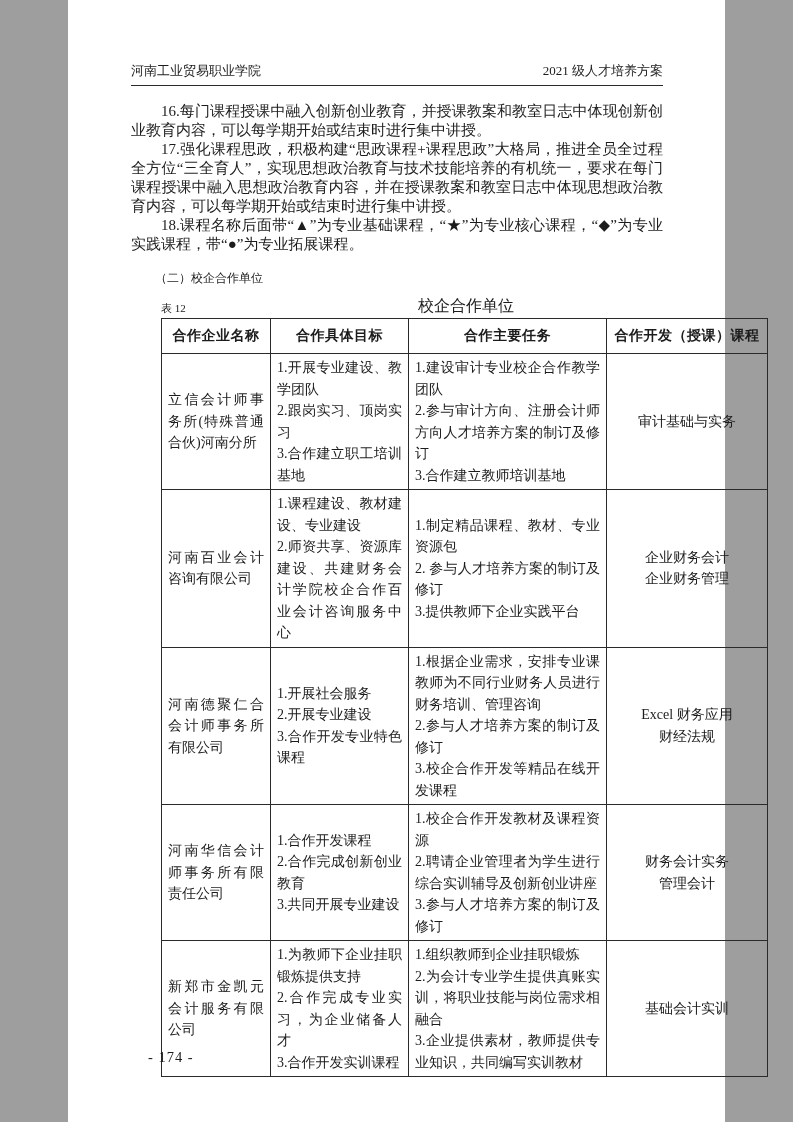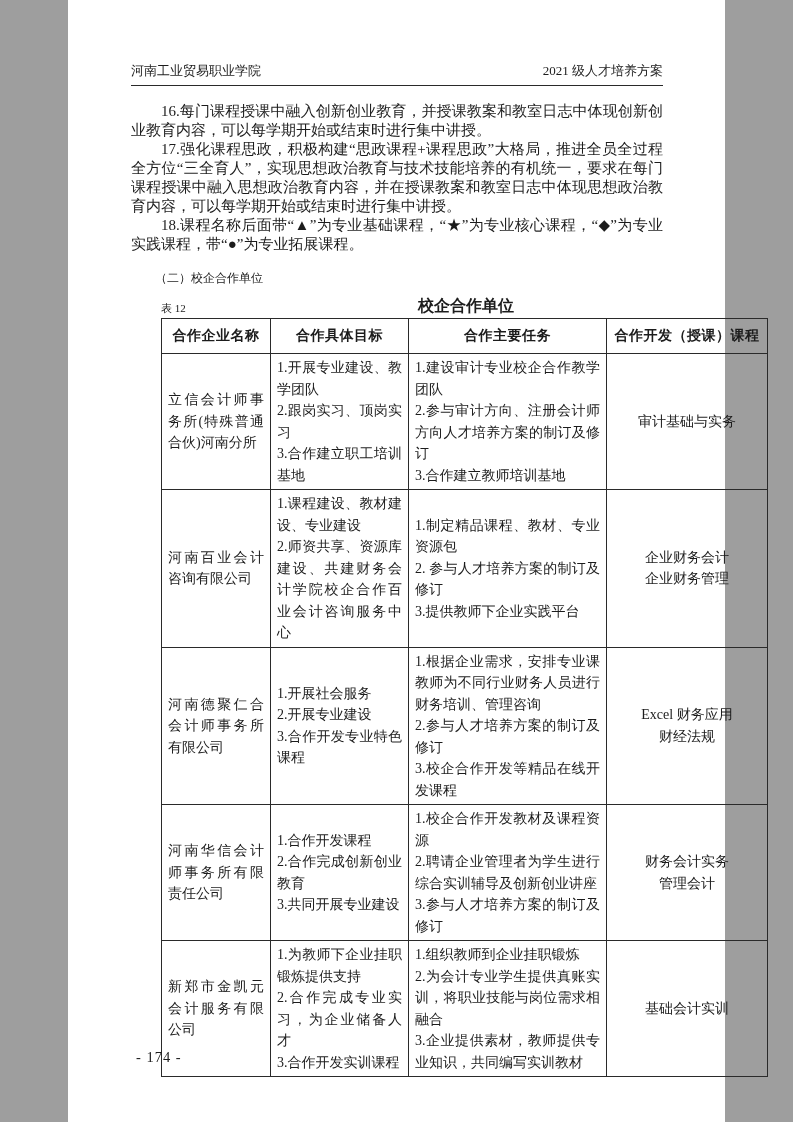--- a/index.html
+++ b/index.html
@@ -25,21 +25,21 @@
   
   .sec-heading {
     margin:12px 0 2px 0; font-size:12px; font-weight:normal;
     text-indent:2em; line-height:24px;
   }
   
   .tbl-caption { position:relative; width:606px; margin-left:30px; height:26px; }
   .tbl-label { position:absolute; left:0; bottom:2px; font-size:11px; }
   .tbl-title {
     position:absolute; left:4px; right:0; bottom:1px; text-align:center;
-    font-size:16px; font-weight:bold;margin-top:12px;
+    font-size:16px; font-weight:normal;margin-top:12px;
   }
   
   table.coop {
     width:606px; margin-left:30px; border-collapse:collapse;
     table-layout:fixed;
   }
   table.coop th, table.coop td { border:1px solid #2a2a2a; }
   table.coop th {
     font-size:14px; font-weight:bold; text-align:center;
     height:30px; padding:2px 3px; letter-spacing:0.5px;
@@ -51,21 +51,21 @@
   col.c1 { width:109px; } col.c2 { width:138px; }
   col.c3 { width:198px; } col.c4 { width:161px; }
   td.c-name   { text-align:justify; padding:3px 8px; }
   td.c-goals  { white-space:pre-line; text-align:justify; }
   td.c-tasks  { white-space:pre-line; text-align:justify; }
   td.c-courses{ white-space:pre-line; text-align:center; }
   tr.r1 { height:115px; } tr.r2 { height:113px; } tr.r3 { height:132px; }
   tr.r4 { height:108px; } tr.r5 { height:122px; }
   
   .ftr {
-    position:absolute; left:68px; bottom:56px;
+    position:absolute; left:80px; bottom:56px;
     font-size:14.5px; letter-spacing:1px;margin-top:21px;
   }
 </style>
 </head>
 <body>
 
 <div class="page">
 
   <div class="hdr">
     <span>河南工业贸易职业学院</span>

